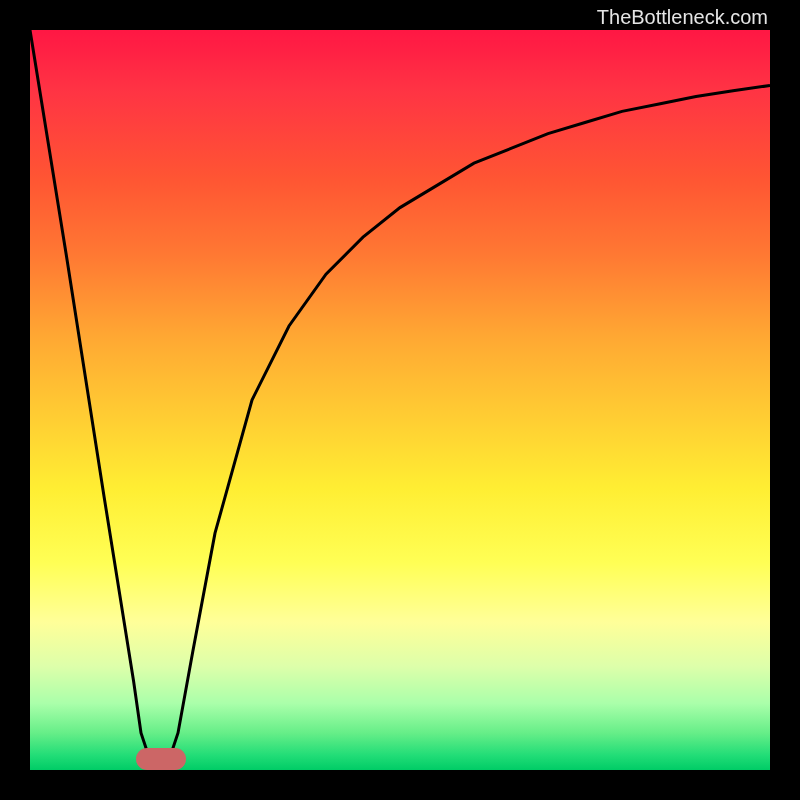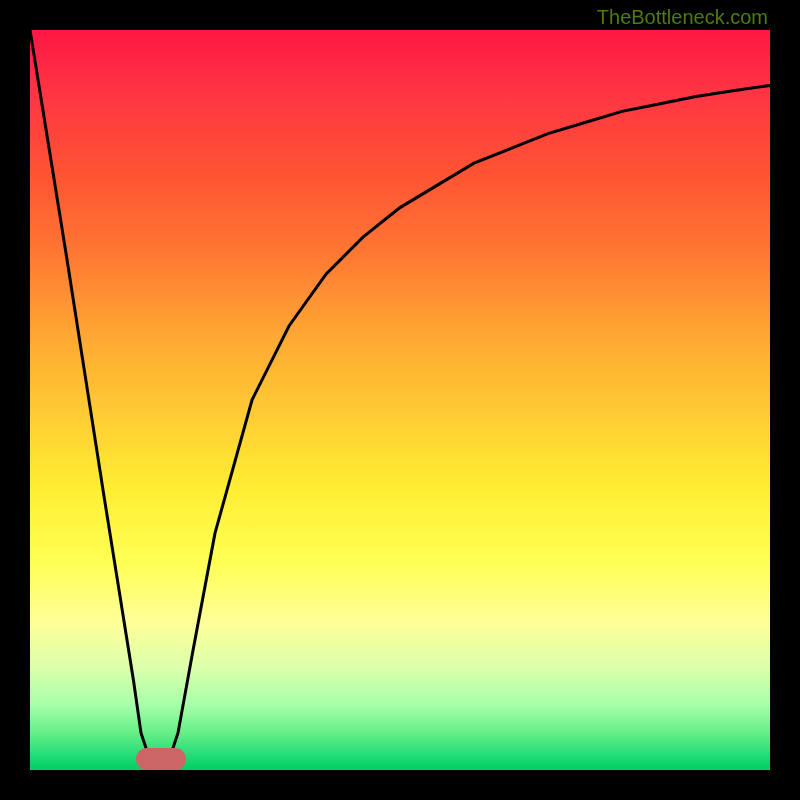--- a/index.html
+++ b/index.html
@@ -34,21 +34,21 @@
         #aaffaa 91%,
         #66ee88 95%,
         #22dd77 98%,
         #00cc66 100%
       );
     }
     .watermark {
       position: absolute;
       top: 6px;
       right: 32px;
-      color: #4d7c0f;
+      color: #e5e5e5;
       font-size: 20px;
       font-weight: normal;
       z-index: 10;
     }
     .curve-svg {
       position: absolute;
       top: 0;
       left: 0;
       width: 100%;
       height: 100%;

